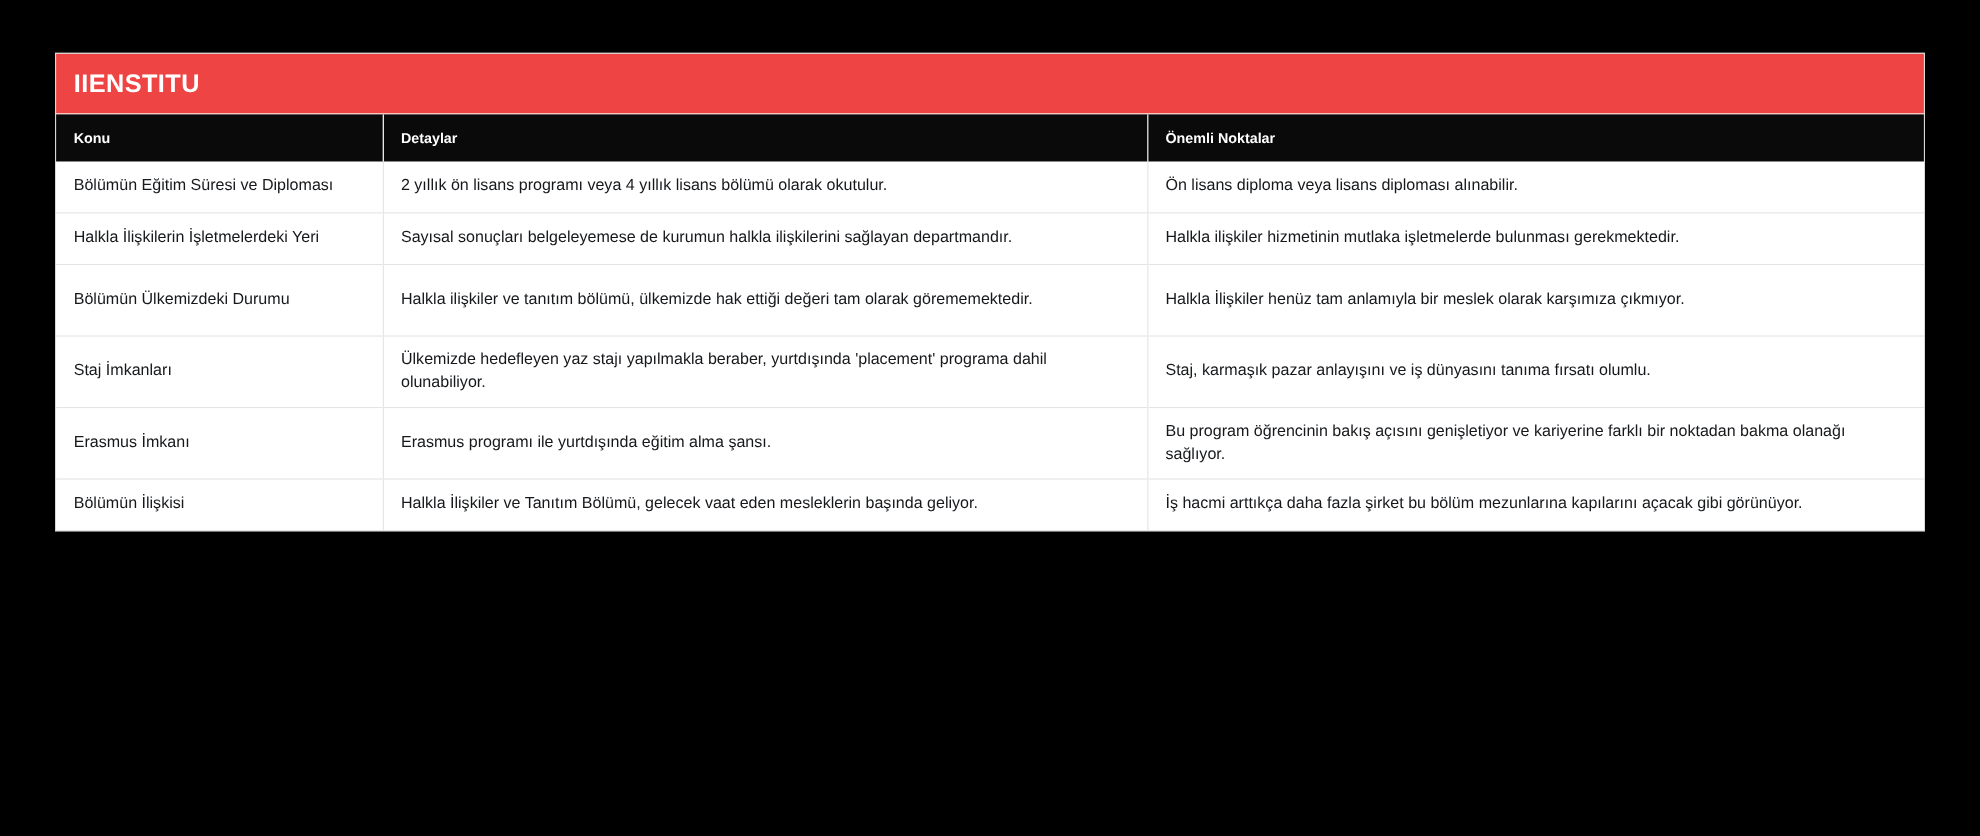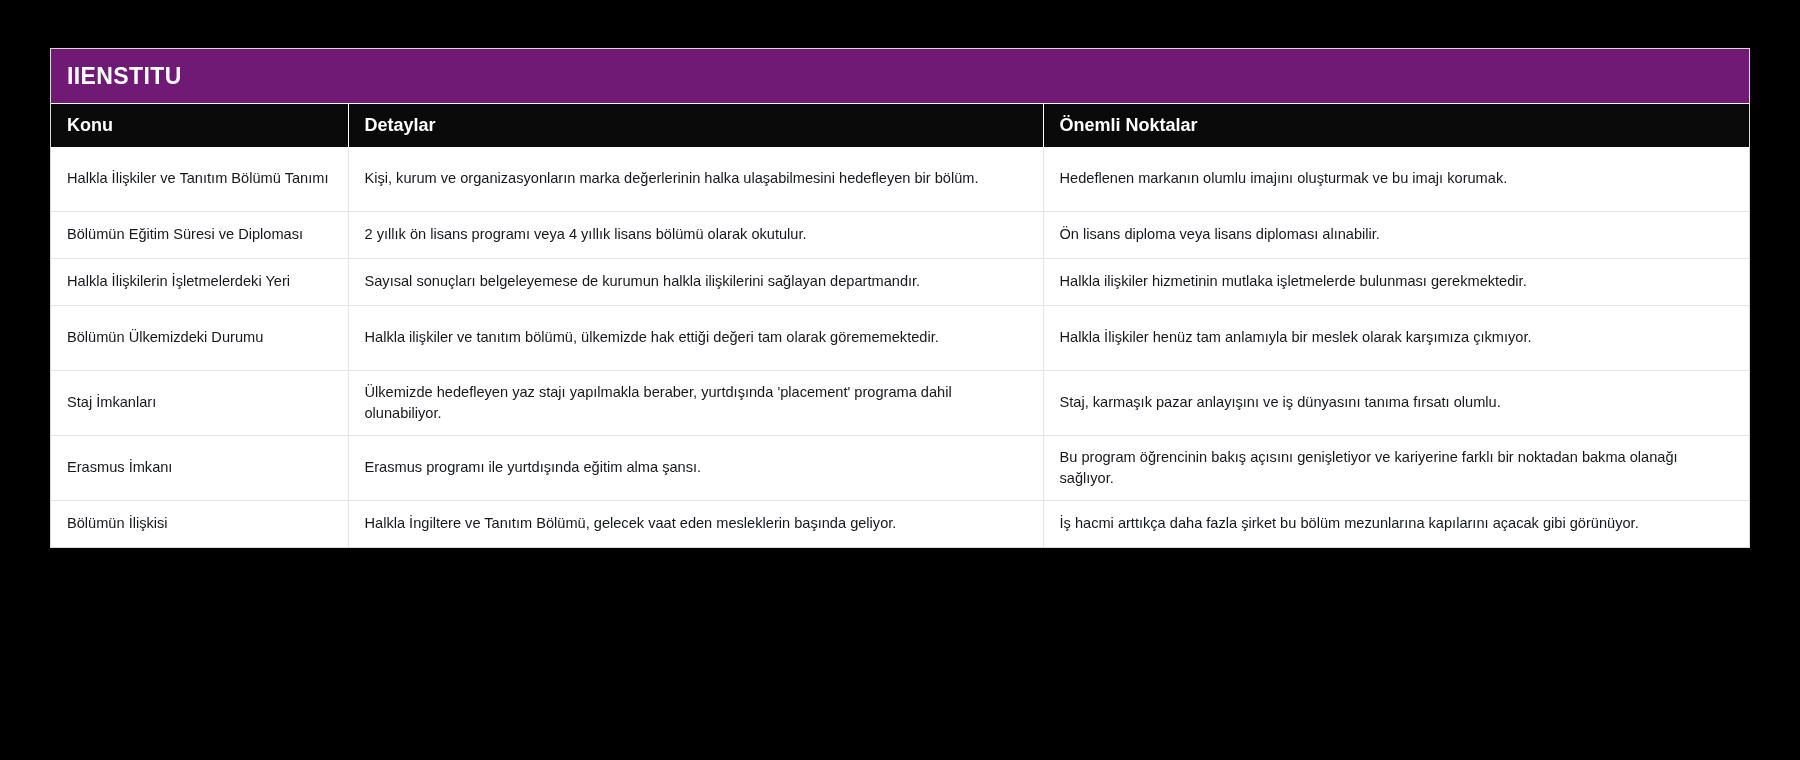--- a/index.html
+++ b/index.html
@@ -27,21 +27,21 @@
     left: 50px;
     top: 48px;
     width: 1700px;
     background: #ffffff;
     border: 1px solid #d9d9d9;
     box-sizing: border-box;
   }
 
   
   .title-band {
-    background: #701a75;
+    background: #ef4444;
     height: 55px;
     display: flex;
     align-items: center;
     padding: 0 0 0 16px;
     box-sizing: border-box;
     border-bottom: 1px solid #ffffff;
   }
   .title-text {
     color: #ffffff;
     font-size: 23px;
@@ -56,21 +56,21 @@
     border-collapse: collapse;
     table-layout: fixed;
   }
   table.grid col.c-konu     { width: 297px; }
   table.grid col.c-detay    { width: 695px; }
   table.grid col.c-onemli   { width: 706px; }
 
   thead th {
     background: #0a0a0a;
     color: #ffffff;
-    font-size: 18px;
+    font-size: 13px;
     font-weight: bold;
     text-align: left;
     padding: 10px 16px 11px 16px;
     border-right: 1px solid #ffffff;
     vertical-align: middle;
     height: 22px;
     box-sizing: content-box;
   }
   thead th:last-child { border-right: none; }
 
@@ -109,25 +109,20 @@
         <col class="c-onemli">
       </colgroup>
       <thead>
         <tr>
           <th>Konu</th>
           <th>Detaylar</th>
           <th>Önemli Noktalar</th>
         </tr>
       </thead>
       <tbody>
-        <tr class="tall">
-          <td class="cell-konu">Halkla İlişkiler ve Tanıtım Bölümü Tanımı</td>
-          <td>Kişi, kurum ve organizasyonların marka değerlerinin halka ulaşabilmesini hedefleyen bir bölüm.</td>
-          <td>Hedeflenen markanın olumlu imajını oluşturmak ve bu imajı korumak.</td>
-        </tr>
         <tr class="short">
           <td class="cell-konu">Bölümün Eğitim Süresi ve Diploması</td>
           <td>2 yıllık ön lisans programı veya 4 yıllık lisans bölümü olarak okutulur.</td>
           <td>Ön lisans diploma veya lisans diploması alınabilir.</td>
         </tr>
         <tr class="short">
           <td class="cell-konu">Halkla İlişkilerin İşletmelerdeki Yeri</td>
           <td>Sayısal sonuçları belgeleyemese de kurumun halkla ilişkilerini sağlayan departmandır.</td>
           <td>Halkla ilişkiler hizmetinin mutlaka işletmelerde bulunması gerekmektedir.</td>
         </tr>
@@ -141,20 +136,20 @@
           <td>Ülkemizde hedefleyen yaz stajı yapılmakla beraber, yurtdışında 'placement' programa dahil olunabiliyor.</td>
           <td>Staj, karmaşık pazar anlayışını ve iş dünyasını tanıma fırsatı olumlu.</td>
         </tr>
         <tr class="tall">
           <td class="cell-konu">Erasmus İmkanı</td>
           <td>Erasmus programı ile yurtdışında eğitim alma şansı.</td>
           <td>Bu program öğrencinin bakış açısını genişletiyor ve kariyerine farklı bir noktadan bakma olanağı sağlıyor.</td>
         </tr>
         <tr class="short">
           <td class="cell-konu">Bölümün İlişkisi</td>
-          <td>Halkla İngiltere ve Tanıtım Bölümü, gelecek vaat eden mesleklerin başında geliyor.</td>
+          <td>Halkla İlişkiler ve Tanıtım Bölümü, gelecek vaat eden mesleklerin başında geliyor.</td>
           <td>İş hacmi arttıkça daha fazla şirket bu bölüm mezunlarına kapılarını açacak gibi görünüyor.</td>
         </tr>
       </tbody>
     </table>
 
   </div>
 </div>
 
 </body></html>

